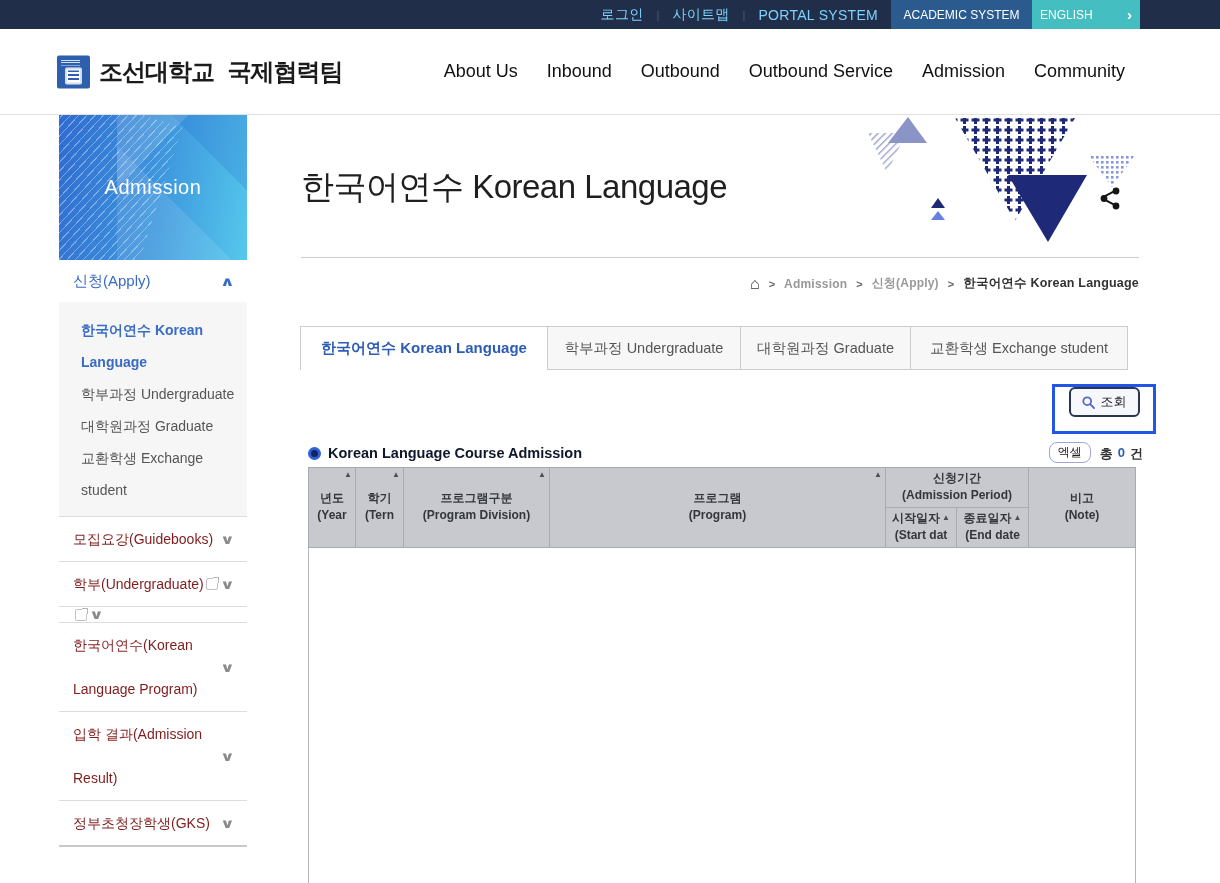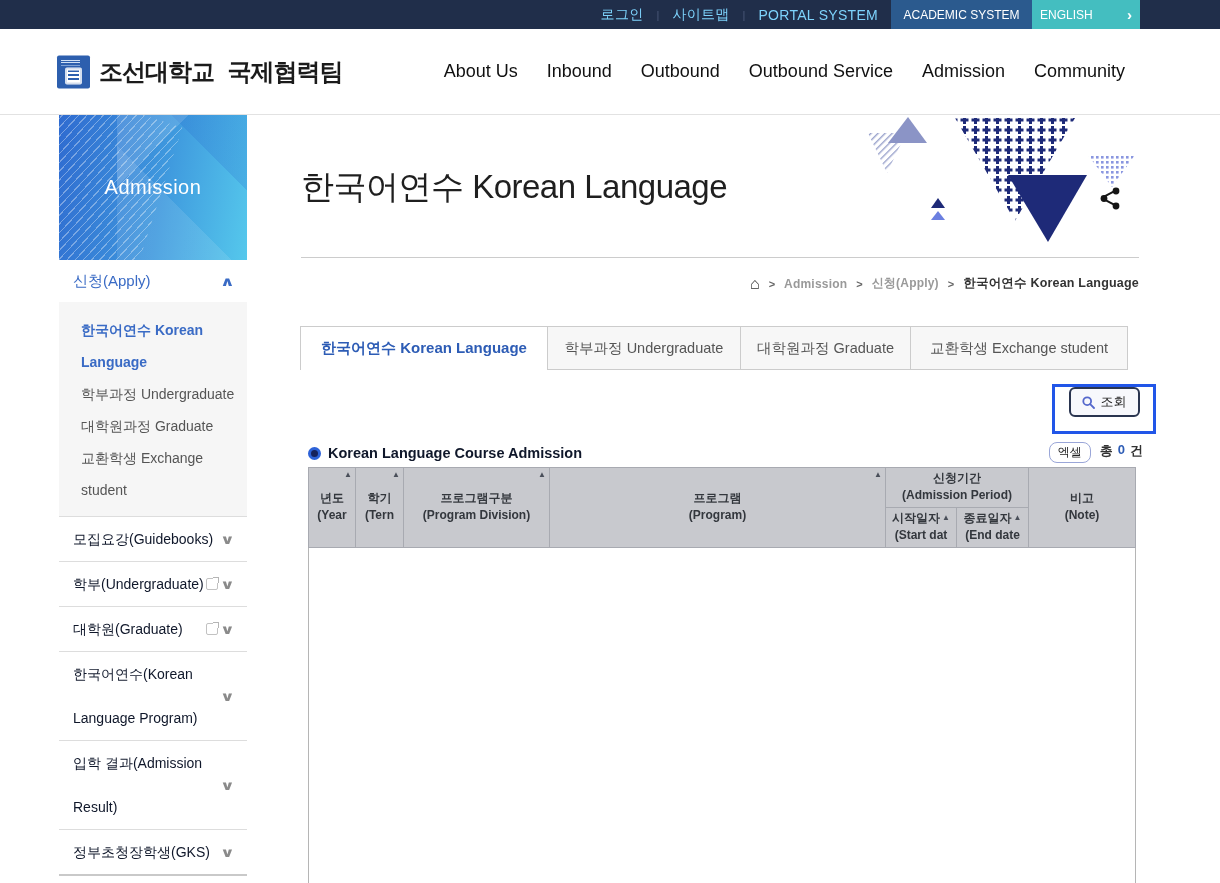--- a/index.html
+++ b/index.html
@@ -63,21 +63,21 @@
   .chev.up { color:#3a6bc5; }
 
   .submenu { background:#f6f6f6; padding:12px 0 10px; }
   .submenu-item { padding:0 12px 0 22px; font-size:14px; color:#555;
                   line-height:32px; cursor:pointer; }
   .submenu-item.active { color:#3a6bc5; font-weight:bold; }
 
   .side-section { border-top:1px solid #ddd; display:flex; align-items:center;
                   padding:0 14px; cursor:pointer; }
   .side-section:last-child { border-bottom:2px solid #c9c9c9; }
-  .side-section .lbl { flex:1; font-size:14px; color:#0f172a; line-height:44px; }
+  .side-section .lbl { flex:1; font-size:14px; color:#7f1d1d; line-height:44px; }
   .side-section .ext { width:12px; height:12px; border:1px solid #c2c2c2; border-radius:2px;
                        position:relative; margin:0 4px 0 2px; flex:0 0 auto; }
   .side-section .ext:before { content:""; position:absolute; right:-2px; top:-2px;
                        width:5px; height:5px; border-top:1px solid #b5b5b5;
                        border-right:1px solid #b5b5b5; background:#fff; }
 
   
   .main { position:absolute; left:300px; top:115px; width:840px; height:768px; }
   .deco { position:absolute; left:560px; top:0; pointer-events:none; }
   .page-title { position:absolute; left:1px; top:50px; font-size:33px; color:#1f1f1f;
@@ -107,21 +107,21 @@
                 border:2px solid #2a3550; border-radius:6px; background:#f7f8fc;
                 font-size:13px; color:#1c1c1c; cursor:pointer; }
 
   .section-label { position:absolute; left:8px; top:330px; display:flex;
                    align-items:center; gap:7px; }
   .bullet { width:13px; height:13px; border-radius:50%; background:#16225c;
             border:3px solid #2d62d8; }
   .section-label .txt { font-size:14.5px; font-weight:bold; color:#0f172a;text-align:center; }
 
   .excel-row { position:absolute; right:-3px; top:327px; display:flex;
-               align-items:flex-start; gap:9px; }
+               align-items:flex-end; gap:9px; }
   .excel-btn { border:1px solid #9aa6d8; border-radius:8px; background:#fff;
                padding:1px 8px; font-size:12px; color:#222; cursor:pointer; }
   .total { font-size:13px; font-weight:bold; color:#333; display:flex; gap:5px; }
   .total .count { color:#2d5cb5; }
 
   table.grid { position:absolute; left:8px; top:352px; width:827px;
                border-collapse:collapse; table-layout:fixed; }
   .grid th { background:#c8c9ce; border:1px solid #a8aab1; color:#33373d;
              font-size:12px; font-weight:bold; text-align:center; padding:2px 1px;
              line-height:1.45; position:relative; overflow:hidden;
@@ -188,21 +188,20 @@
   <div class="side-section">
     <span class="lbl">모집요강(Guidebooks)</span>
     <span class="chev">∨</span>
   </div>
   <div class="side-section">
     <span class="lbl">학부(Undergraduate)</span>
     <span class="ext"></span>
     <span class="chev">∨</span>
   </div>
   <div class="side-section">
-    <span class="lbl">대학원(Graduate)</span>
     <span class="ext"></span>
     <span class="chev">∨</span>
   </div>
   <div class="side-section">
     <span class="lbl">한국어연수(Korean Language Program)</span>
     <span class="chev">∨</span>
   </div>
   <div class="side-section">
     <span class="lbl">입학 결과(Admission Result)</span>
     <span class="chev">∨</span>

